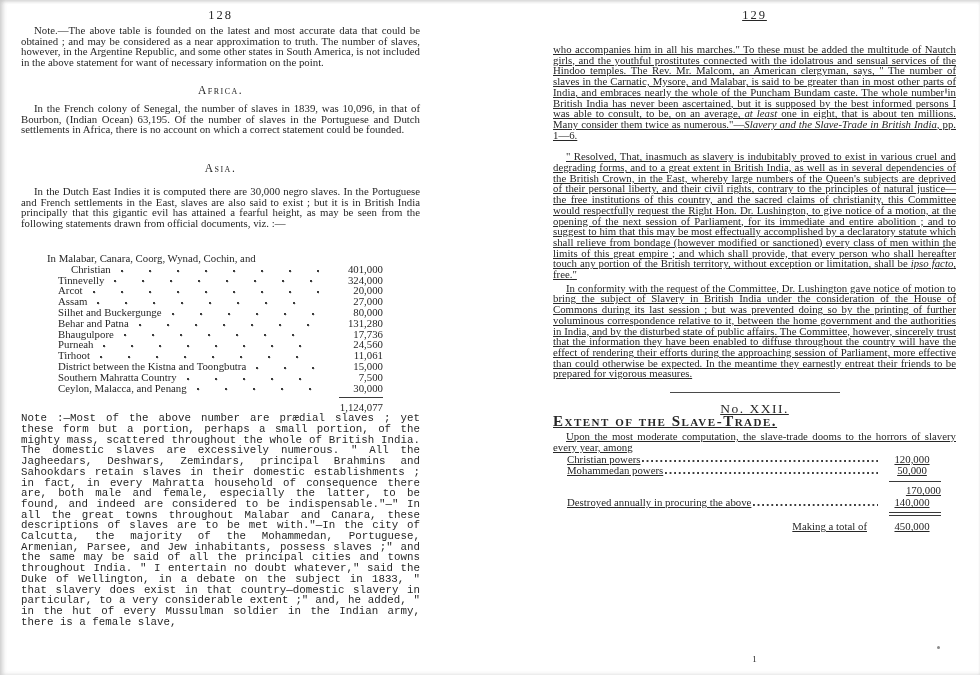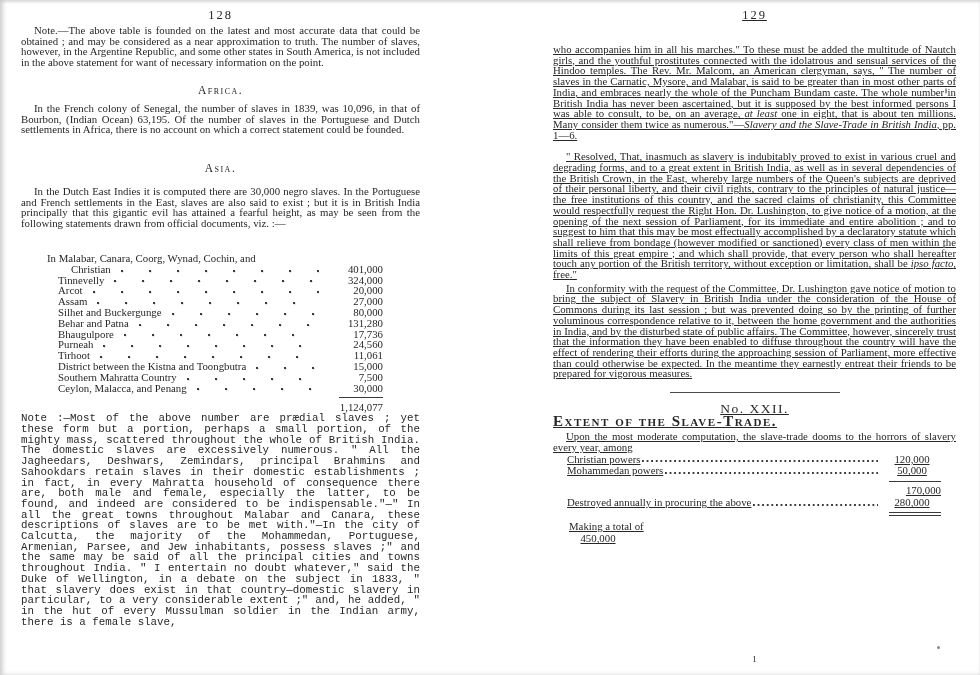--- a/index.html
+++ b/index.html
@@ -49,21 +49,21 @@
   .mlabel{padding-left:14px;white-space:nowrap;}
   .mlead{flex:1;height:9px;margin:0 5px 0 2px;align-self:flex-end;
        background-image:radial-gradient(circle at 1px 1px,#3a3a3a .8px,rgba(0,0,0,0) 1px);
        background-size:4.6px 3px;background-repeat:repeat-x;background-position:0 4.5px;}
   .mval{width:58px;text-align:center;margin-right:15px;white-space:nowrap;}
   .m-rule{width:52px;border-top:1.2px solid #3a3a3a;margin:5px 15px 0 auto;}
   .m-subtotal{text-align:right;padding-right:15px;margin-top:3px;line-height:11px;}
   .m-destroyed{margin-top:1px;}
   .m-dblrule{width:52px;margin:4px 15px 0 auto;border-top:1.2px solid #3a3a3a;
        border-bottom:1.2px solid #3a3a3a;height:2px;}
-  .m-total{display:flex;justify-content:flex-end;align-items:baseline;margin-top:4px;line-height:12px;flex-direction:column;}
+  .m-total{display:flex;justify-content:flex-end;align-items:baseline;margin-top:4px;line-height:12px;}
   .m-total .mval{margin-left:16px;}
   .sig{position:absolute;left:0;right:0;text-align:center;top:646px;font-size:9px;}
   .speck{position:absolute;background:#8a8a8a;border-radius:50%;}
 </style>
 </head>
 <body>
 
 <div class="scan-edge"></div>
 
 <section class="page page-left">
@@ -171,21 +171,21 @@
     <div class="mrow">
         <span class="mlabel">Mohammedan powers</span>
         <span class="mlead"></span>
         <span class="mval">50,000</span>
       </div>
     <div class="m-rule"></div>
     <div class="m-subtotal">170,000</div>
     <div class="mrow m-destroyed">
         <span class="mlabel">Destroyed annually in procuring the above</span>
         <span class="mlead"></span>
-        <span class="mval">280,000</span>
+        <span class="mval">140,000</span>
       </div>
     <div class="m-dblrule"></div>
     <div class="m-total">
         <span>Making a total of</span>
         <span class="mval">450,000</span>
       </div>
   </div>
 
   <div class="sig">1</div>
 </section>

